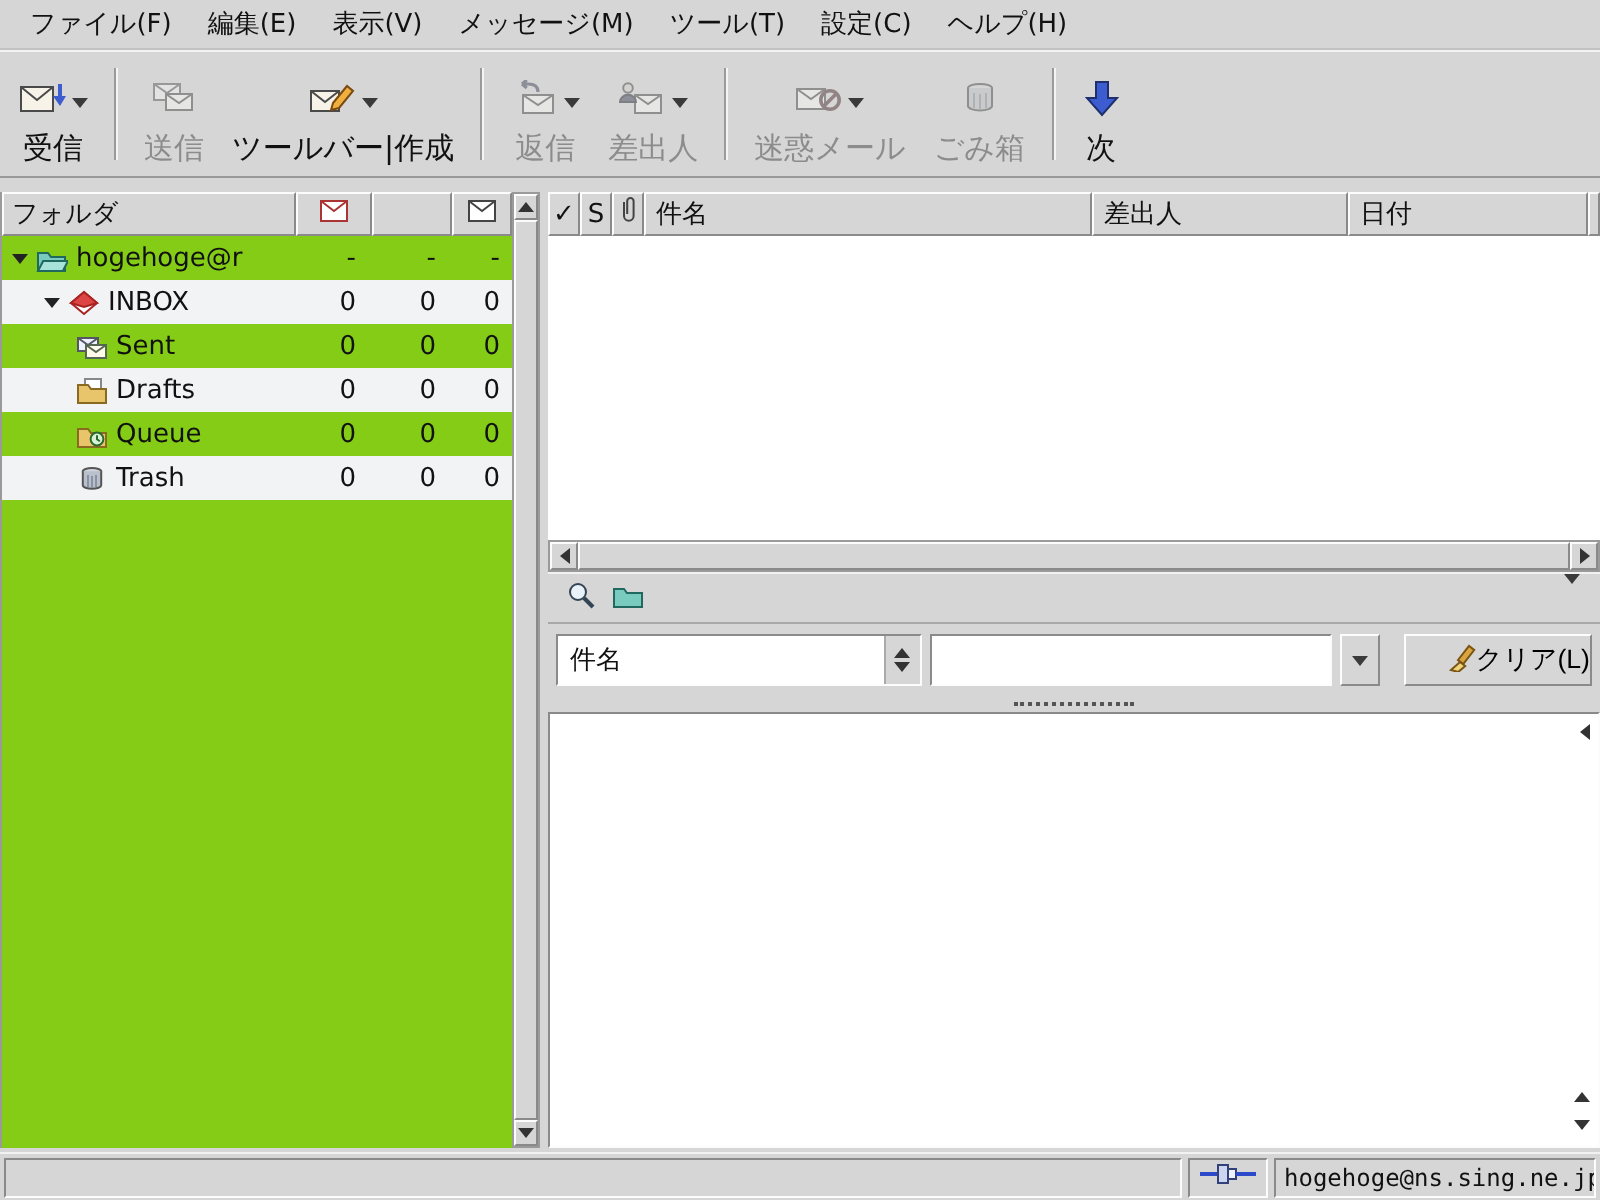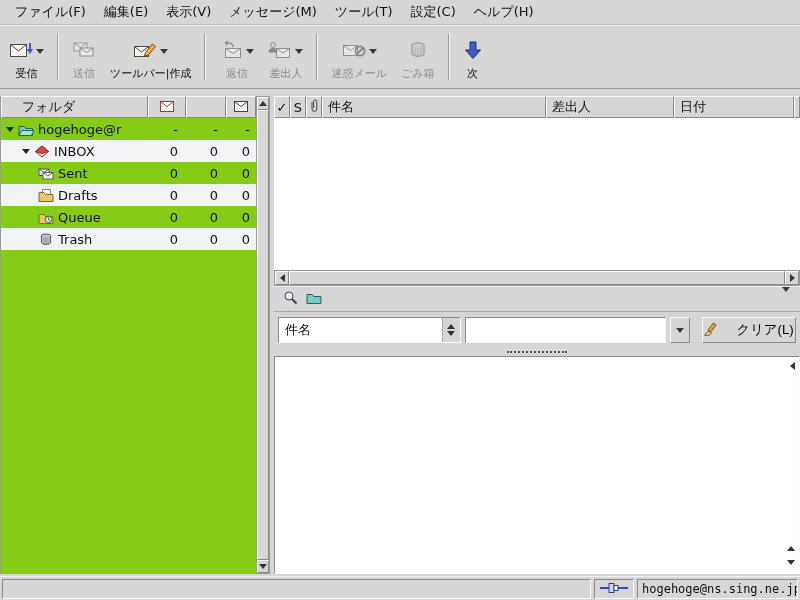--- a/index.html
+++ b/index.html
@@ -5,30 +5,30 @@
   *{box-sizing:border-box;margin:0;padding:0}
   html,body{width:800px;height:600px;overflow:hidden}
   body{position:relative;background:#d6d6d6;font-family:"DejaVu Sans","Liberation Sans",sans-serif;font-size:13px;color:#111}
   
   .menubar{position:absolute;left:0;top:0;width:800px;height:25px;display:flex;align-items:center;padding-left:6px;border-bottom:1px solid #c2c2c2;background:#d6d6d6}
   .menu-item{padding:13px 9px;cursor:default;white-space:nowrap}
   
   .toolbar{position:absolute;left:0;top:25px;width:800px;height:64px;display:flex;align-items:flex-end;padding:3px 2px 4px 2px;border-top:1px solid #f2f2f2;border-bottom:1px solid #999;background:#d6d6d6}
   .tbtn{display:flex;flex-direction:column;align-items:center;justify-content:flex-end;gap:4px;padding:3px 7px;height:56px;white-space:nowrap}
   .ticon-row{display:flex;align-items:center;gap:3px;height:24px}
-  .tlabel{font-size:11px;line-height:14px}
+  .tlabel{font-size:15px;line-height:14px}
   .tbtn.disabled .tlabel{color:#8c8c8c}
   .tbtn.disabled svg{filter:grayscale(85%) opacity(.55)}
   .dd{width:0;height:0;border-left:4px solid transparent;border-right:4px solid transparent;border-top:5px solid #3a3a3a}
   .tsep{width:2px;height:46px;border-left:1px solid #9a9a9a;border-right:1px solid #f4f4f4;margin:0 6px 4px 6px;align-self:flex-end}
   
   .folder-pane{position:absolute;left:0;top:96px;width:256px;height:478px;background:#fff;border-left:1px solid #9a9a9a}
   .fp-header{display:flex;height:22px}
   .hcell{border:1px solid;border-color:#fcfcfc #8a8a8a #8a8a8a #fcfcfc;background:#d6d6d6;display:flex;align-items:center;overflow:hidden}
-  .fph-name{width:148px;padding-left:20px}
+  .fph-name{width:148px;padding-left:4px}
   .fph-c1{width:38px;justify-content:center}
   .fph-c2{width:40px;justify-content:center}
   .fph-c3{width:30px;justify-content:center}
   .frows{height:456px;background:#84cc16}
   .frow{display:flex;align-items:center;height:22px;padding-left:2px}
   .frow:nth-child(even){background:#f1f3f5}
   .exp-box{width:14px;display:flex;justify-content:center}
   .exp{width:0;height:0;border-left:4px solid transparent;border-right:4px solid transparent;border-top:5px solid #222}
   .ficon{width:18px;display:flex;justify-content:center;margin-right:3px}
   .fname{flex:1;overflow:hidden;white-space:nowrap}
@@ -62,21 +62,21 @@
   .qs-dd{margin-left:auto;padding-right:4px}
   
   .filter-row{position:absolute;left:274px;top:312px;width:526px;height:36px;display:flex;align-items:center;gap:4px;padding:0 4px;background:#d6d6d6}
   .combo{width:186px;height:26px;background:#fff;border:1px solid;border-color:#8a8a8a #fcfcfc #fcfcfc #8a8a8a;display:flex;align-items:center}
   .combo-text{flex:1;padding-left:6px;white-space:nowrap;overflow:hidden}
   .combo-spin{width:18px;height:24px;border-left:1px solid #aaa;display:flex;flex-direction:column;align-items:center;justify-content:center;gap:2px;background:#d6d6d6}
   .spin-up{width:0;height:0;border-left:4px solid transparent;border-right:4px solid transparent;border-bottom:5px solid #333}
   .spin-down{width:0;height:0;border-left:4px solid transparent;border-right:4px solid transparent;border-top:5px solid #333}
   .entry{width:204px;height:26px;border:1px solid;border-color:#8a8a8a #fcfcfc #fcfcfc #8a8a8a;background:#fff;font-family:inherit;font-size:13px;padding:0 5px;outline:none}
   .entry-dd{width:20px;height:26px;border:1px solid;border-color:#fcfcfc #8a8a8a #8a8a8a #fcfcfc;background:#d6d6d6;display:flex;align-items:center;justify-content:center}
-  .clear-btn{margin-left:8px;width:96px;height:26px;border:1px solid;border-color:#fcfcfc #8a8a8a #8a8a8a #fcfcfc;background:#d6d6d6;display:flex;align-items:center;justify-content:flex-start;gap:20px;white-space:nowrap}
+  .clear-btn{margin-left:8px;width:96px;height:26px;border:1px solid;border-color:#fcfcfc #8a8a8a #8a8a8a #fcfcfc;background:#d6d6d6;display:flex;align-items:center;justify-content:flex-end;gap:0;white-space:nowrap}
   
   .grip-row{position:absolute;left:274px;top:348px;width:526px;height:8px;display:flex;align-items:center;justify-content:center;background:#d6d6d6}
   .grip{width:60px;border-top:2px dotted #555}
   .msgview{position:absolute;left:274px;top:356px;width:526px;height:218px;background:#fff;border:1px solid;border-color:#8a8a8a #fcfcfc #fcfcfc #8a8a8a}
   .mv-collapse{position:absolute;top:5px;right:4px}
   .mv-up{position:absolute;bottom:22px;right:4px}
   .mv-down{position:absolute;bottom:8px;right:4px}
   
   .statusbar{position:absolute;left:0;top:576px;width:800px;height:24px;background:#d6d6d6;border-top:1px solid #f2f2f2}
   .st-panel{position:absolute;top:2px;height:20px;border:1px solid;border-color:#8a8a8a #fcfcfc #fcfcfc #8a8a8a;background:#d6d6d6;display:flex;align-items:center}

